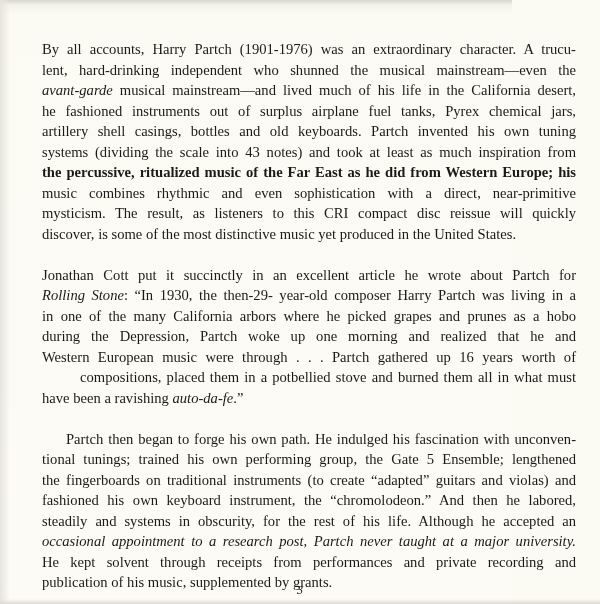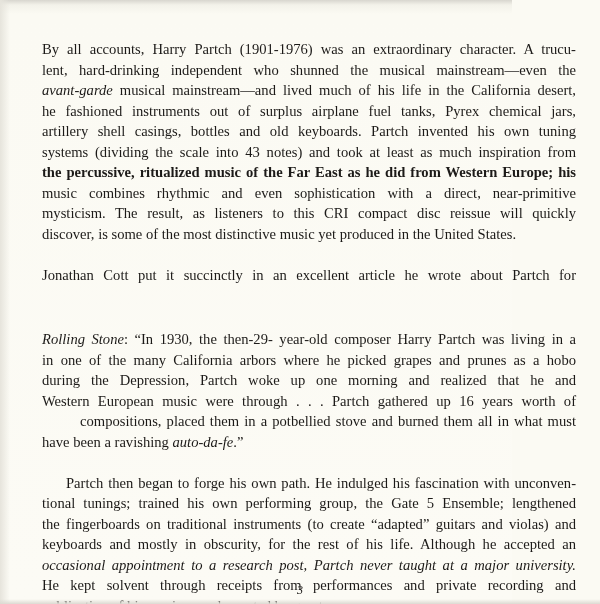--- a/index.html
+++ b/index.html
@@ -49,31 +49,32 @@
         <span class="line" style="white-space: normal;"><span style="white-space: normal;">he fashioned instruments out of surplus airplane fuel tanks, Pyrex chemical jars,</span></span>
         <span class="line" style="white-space: normal;"><span style="white-space: normal;">artillery shell casings, bottles and old keyboards. Partch invented his own tuning</span></span>
         <span class="line" style="white-space: normal;"><span style="white-space: normal;">systems (dividing the scale into 43 notes) and took at least as much inspiration from</span></span>
         <span class="line" style="white-space: normal; font-weight: bold;"><span style="white-space: normal;">the percussive, ritualized music of the Far East as he did from Western Europe; his</span></span>
         <span class="line" style="white-space: normal;"><span style="white-space: normal;">music combines rhythmic and even sophistication with a direct, near-primitive</span></span>
         <span class="line" style="white-space: normal;"><span style="white-space: normal;">mysticism. The result, as listeners to this CRI compact disc reissue will quickly</span></span>
         <span class="line last"><span>discover, is some of the most distinctive music yet produced in the United States.</span></span>
       </div>
       <div class="para">
         <span class="line" style="white-space: normal;"><span style="white-space: normal;">Jonathan Cott put it succinctly in an excellent article he wrote about Partch for</span></span>
-        <span class="line" style="white-space: normal; margin-top: 44px;"><em style="white-space: normal;">Rolling Stone</em><span style="white-space: normal;">: “In 1930, the then-29- year-old composer Harry Partch was living in a</span></span>
+        <span class="line" style="white-space: normal;"><em style="white-space: normal;">Rolling Stone</em><span style="white-space: normal;">: “In 1930, the then-29- year-old composer Harry Partch was living in a</span></span>
         <span class="line" style="white-space: normal;"><span style="white-space: normal;">in one of the many California arbors where he picked grapes and prunes as a hobo</span></span>
         <span class="line" style="white-space: normal;"><span style="white-space: normal;">during the Depression, Partch woke up one morning and realized that he and</span></span>
         <span class="line" style="white-space: normal;"><span style="white-space: normal;">Western European music were through . . . Partch gathered up 16 years worth of</span></span>
         <span class="line" style="white-space: normal; margin-left: 38px;"><span style="white-space: normal;">compositions, placed them in a potbellied stove and burned them all in what must</span></span>
         <span class="line last"><span>have been a ravishing </span><em>auto-da-fe</em><span>.”</span></span>
       </div>
       <div class="para">
         <span class="line" style="white-space: normal;"><span style="white-space: normal; margin-left: 24px;">Partch then began to forge his own path. He indulged his fascination with unconven-</span></span>
         <span class="line" style="white-space: normal;"><span style="white-space: normal;">tional tunings; trained his own performing group, the Gate 5 Ensemble; lengthened</span></span>
         <span class="line" style="white-space: normal;"><span style="white-space: normal;">the fingerboards on traditional instruments (to create “adapted” guitars and violas) and</span></span>
-        <span class="line" style="white-space: normal;"><span style="white-space: normal;">keyboards and mostly in obscurity, for the rest of his life. Although he accepted an</span></span>
+        <span class="line" style="white-space: normal;"><span style="white-space: normal;">fashioned his own keyboard instrument, the “chromolodeon.” And then he labored,</span></span>
+        <span class="line" style="white-space: normal;"><span style="white-space: normal;">steadily and systems in obscurity, for the rest of his life. Although he accepted an</span></span>
         <span class="line" style="white-space: normal;"><span style="white-space: normal; font-style: italic;">occasional appointment to a research post, Partch never taught at a major university.</span></span>
         <span class="line" style="white-space: normal;"><span style="white-space: normal;">He kept solvent through receipts from performances and private recording and</span></span>
         <span class="line last"><span>publication of his music, supplemented by grants.</span></span>
       </div>
     </div>
   <div class="pagenum">3</div>
 </div>
 
 </body></html>

